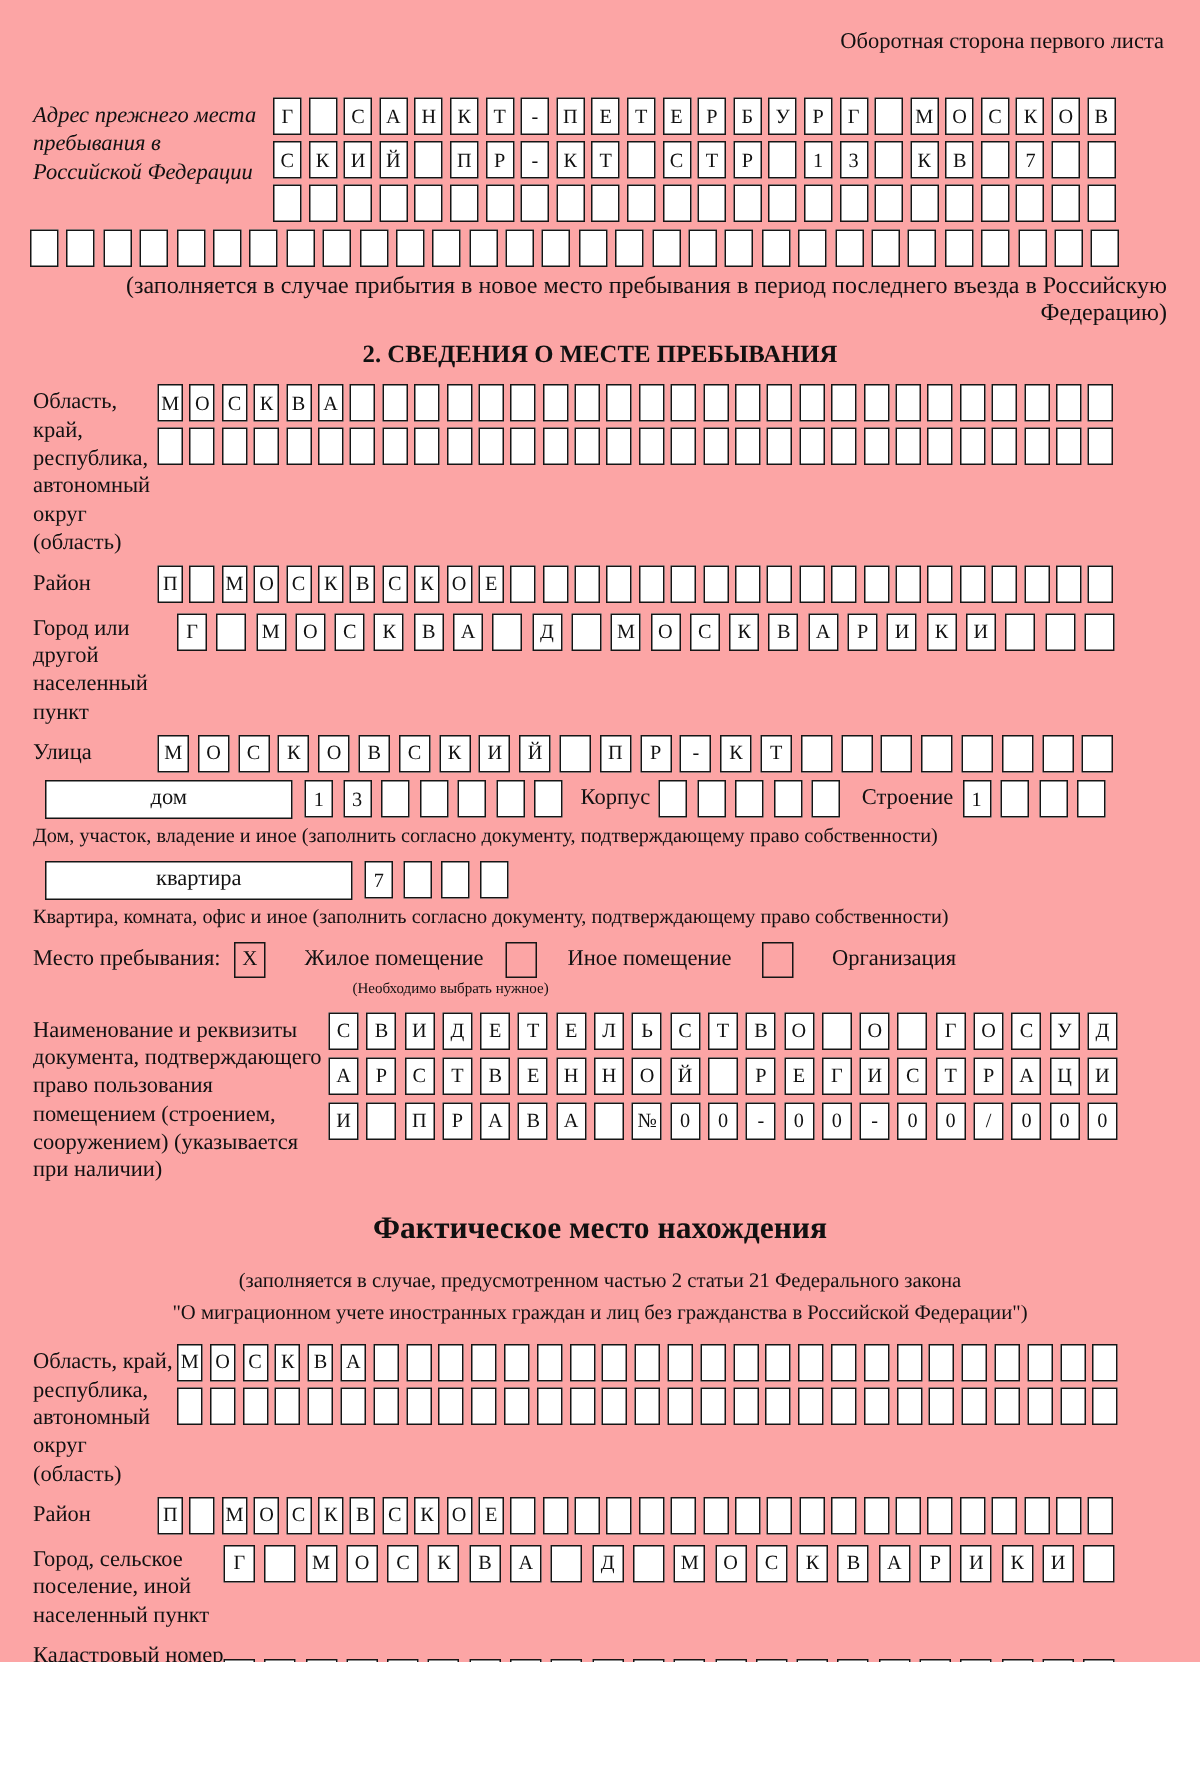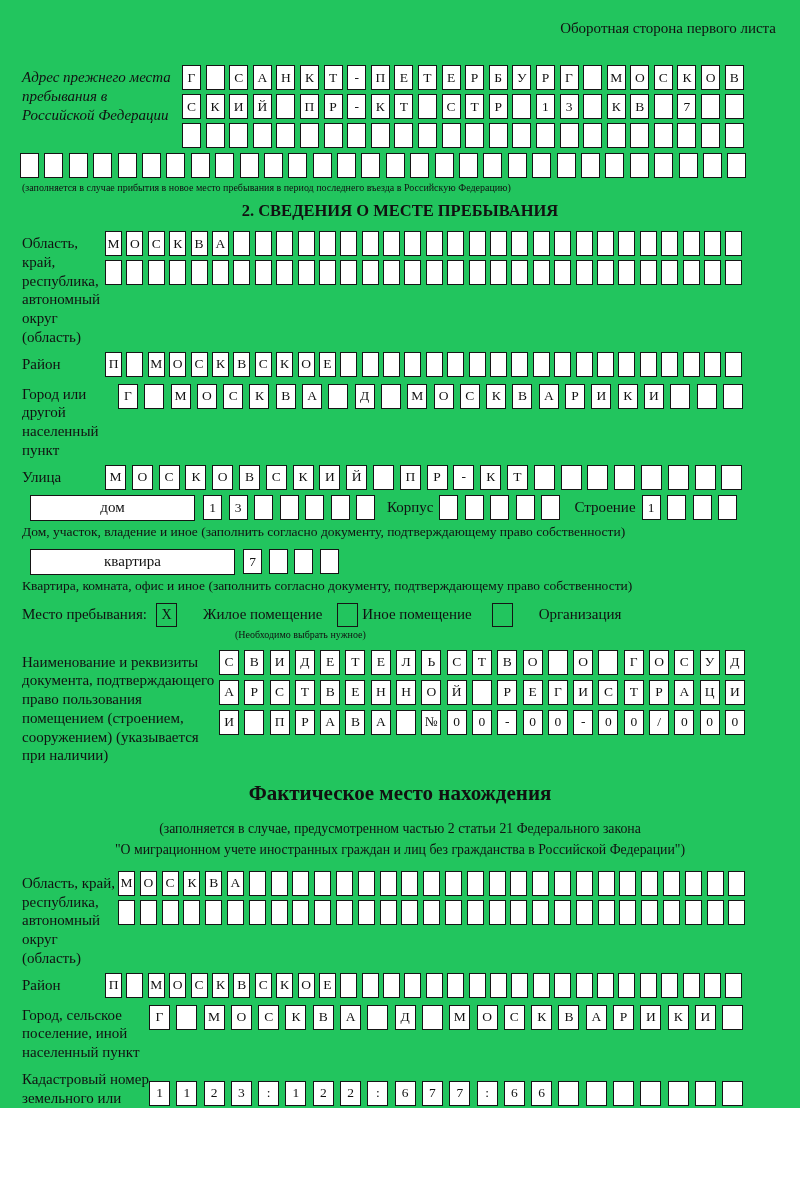--- a/index.html
+++ b/index.html
@@ -1,18 +1,18 @@
 <!DOCTYPE html>
 <html><head>
 <meta charset="utf-8">
 <style>
   * { margin:0; padding:0; box-sizing:border-box; }
   html,body { background:#ffffff; }
   .page {
-    width:800px; height:1108px; margin:0 auto; background:#22c55e;
+    width:800px; height:1108px; margin:0 auto; background:#fca5a5;
     font-family:"Liberation Serif","DejaVu Serif",serif;
     color:#111; padding:14px 22px 0 22px; overflow:hidden; position:relative;
   }
   .header-note { text-align:right; font-size:15px; margin:6px 2px 28px 0; }
 
   .field { display:flex; align-items:flex-start; margin-bottom:5px; }
   .flabel { font-size:15px; line-height:1.25; padding-top:3px; flex:0 0 auto; }
   .cellrows { display:flex; flex-direction:column; gap:4px; }
   .cells { display:flex; }
   .cell {
@@ -26,21 +26,21 @@
   .r30f   { --cw:19px;  --cg:5.4px; }
   .r30    { --cw:17px;  --cg:4.4px; }
   .rcity  { --cw:20px;  --cg:6.3px; }
   .rstreet{ --cw:21px;  --cg:5.8px; }
   .rhouse { --cw:19px;  --cg:6.5px; }
   .rdoc   { --cw:20px;  --cg:5.3px; }
   .r29    { --cw:17px;  --cg:4.8px; }
   .rwide  { --cw:21px;  --cg:6.3px; }
   .rcad2  { --cw:17.5px;--cg:5.5px; }
 
-  .center-note { text-align:left; font-size:10px; margin:4px 0 8px; }
+  .center-note { text-align:right; font-size:16px; margin:4px 0 8px; }
   .sect-title { text-align:center; font-weight:bold; font-size:16.5px; margin:8px 0 10px; }
 
   .label-box {
     border:1.7px solid #151515; height:26px; display:flex; align-items:center;
     justify-content:center; font-size:15px; background:#fff;
   }
   .inline-row { display:flex; align-items:center; margin-bottom:3px; }
   .small-note { font-size:13.5px; margin:2px 0 9px; }
 
   .chkbox {
@@ -388,21 +388,21 @@
         <div class="cell"></div>
       </div>
   </div>
   <div class="small-note">Квартира, комната, офис и иное (заполнить согласно документу, подтверждающему право собственности)</div>
 
   <div class="stay-row">
     <span>Место пребывания:</span>
     <span class="chkbox" style="margin-left:9px;">X</span>
     <span style="margin-left:26px;">Жилое помещение</span>
     <span class="chkbox" style="margin-left:15px;"></span>
-    <span style="margin-left:4px;">Иное помещение</span>
+    <span style="margin-left:20px;">Иное помещение</span>
     <span class="chkbox" style="margin-left:20px;"></span>
     <span style="margin-left:26px;">Организация</span>
   </div>
   <div class="stay-note">(Необходимо выбрать нужное)</div>
 
   <div class="field" style="margin-bottom:8px;">
     <div class="flabel" style="flex:0 0 197px;">Наименование и реквизиты документа, подтверждающего право пользования помещением (строением, сооружением) (указывается при наличии)</div>
     <div class="cellrows" style="gap:5px;">
       <div class="cells rdoc">
           <div class="cell">С</div>

